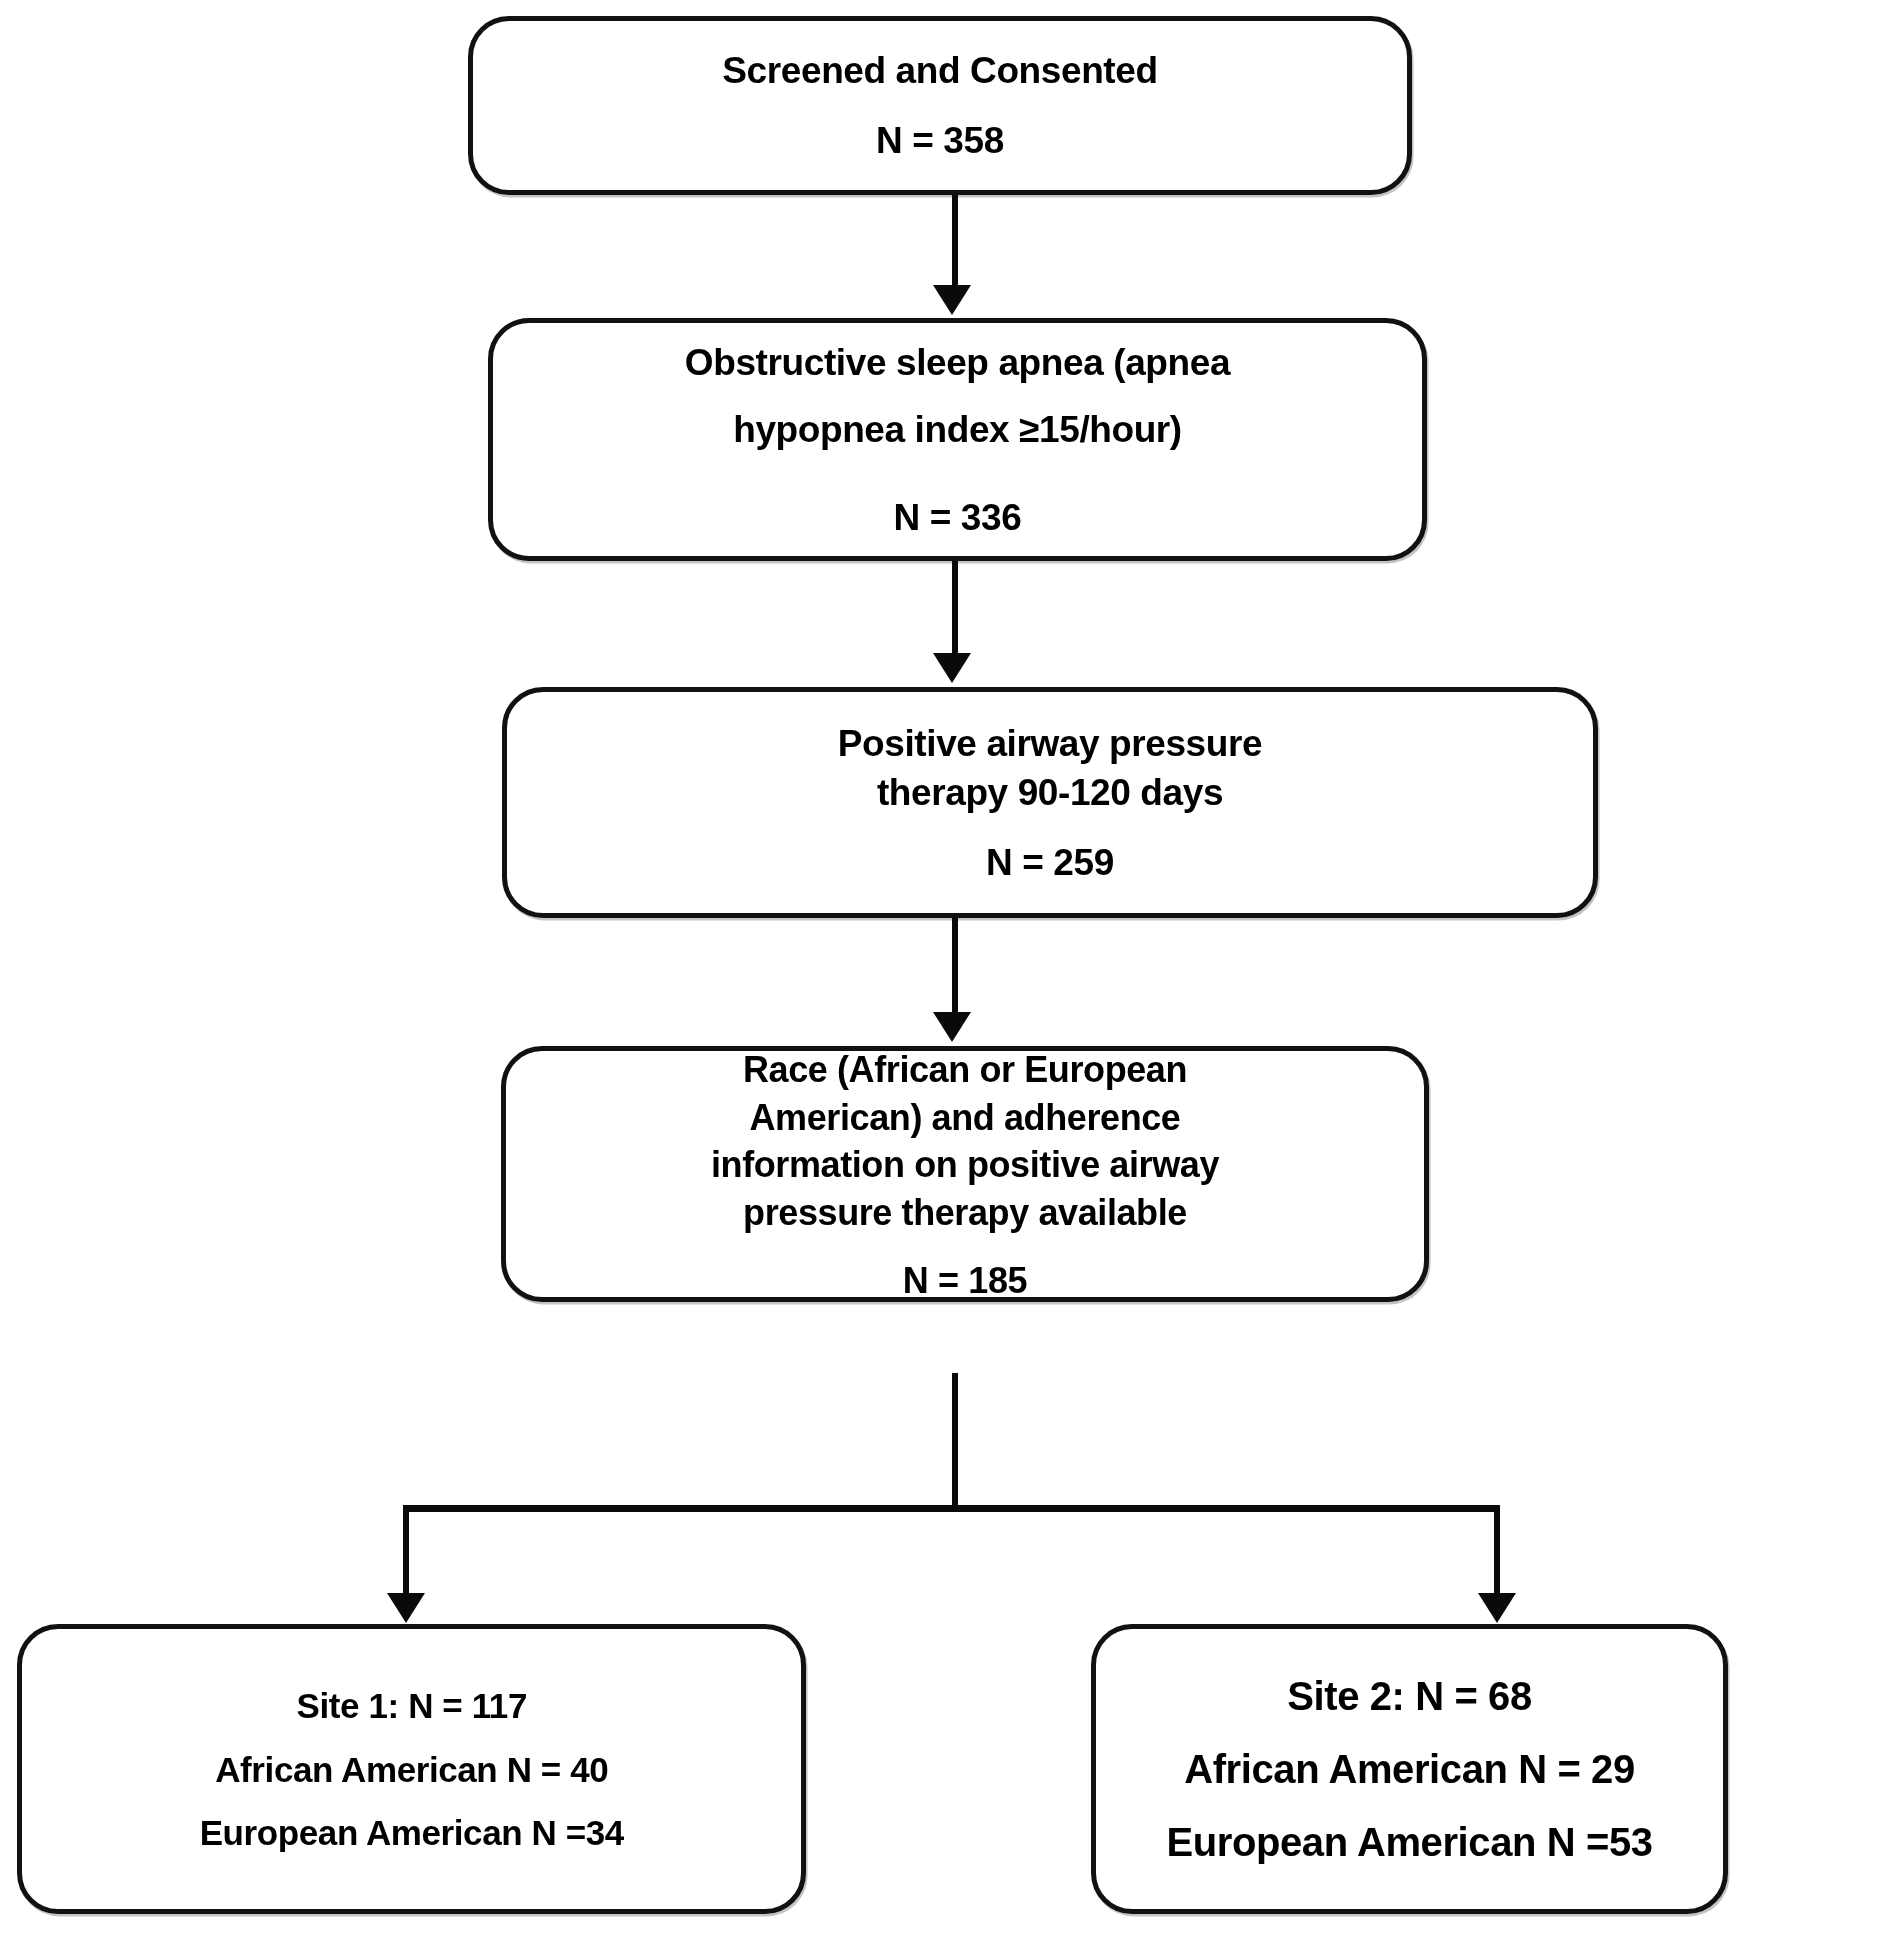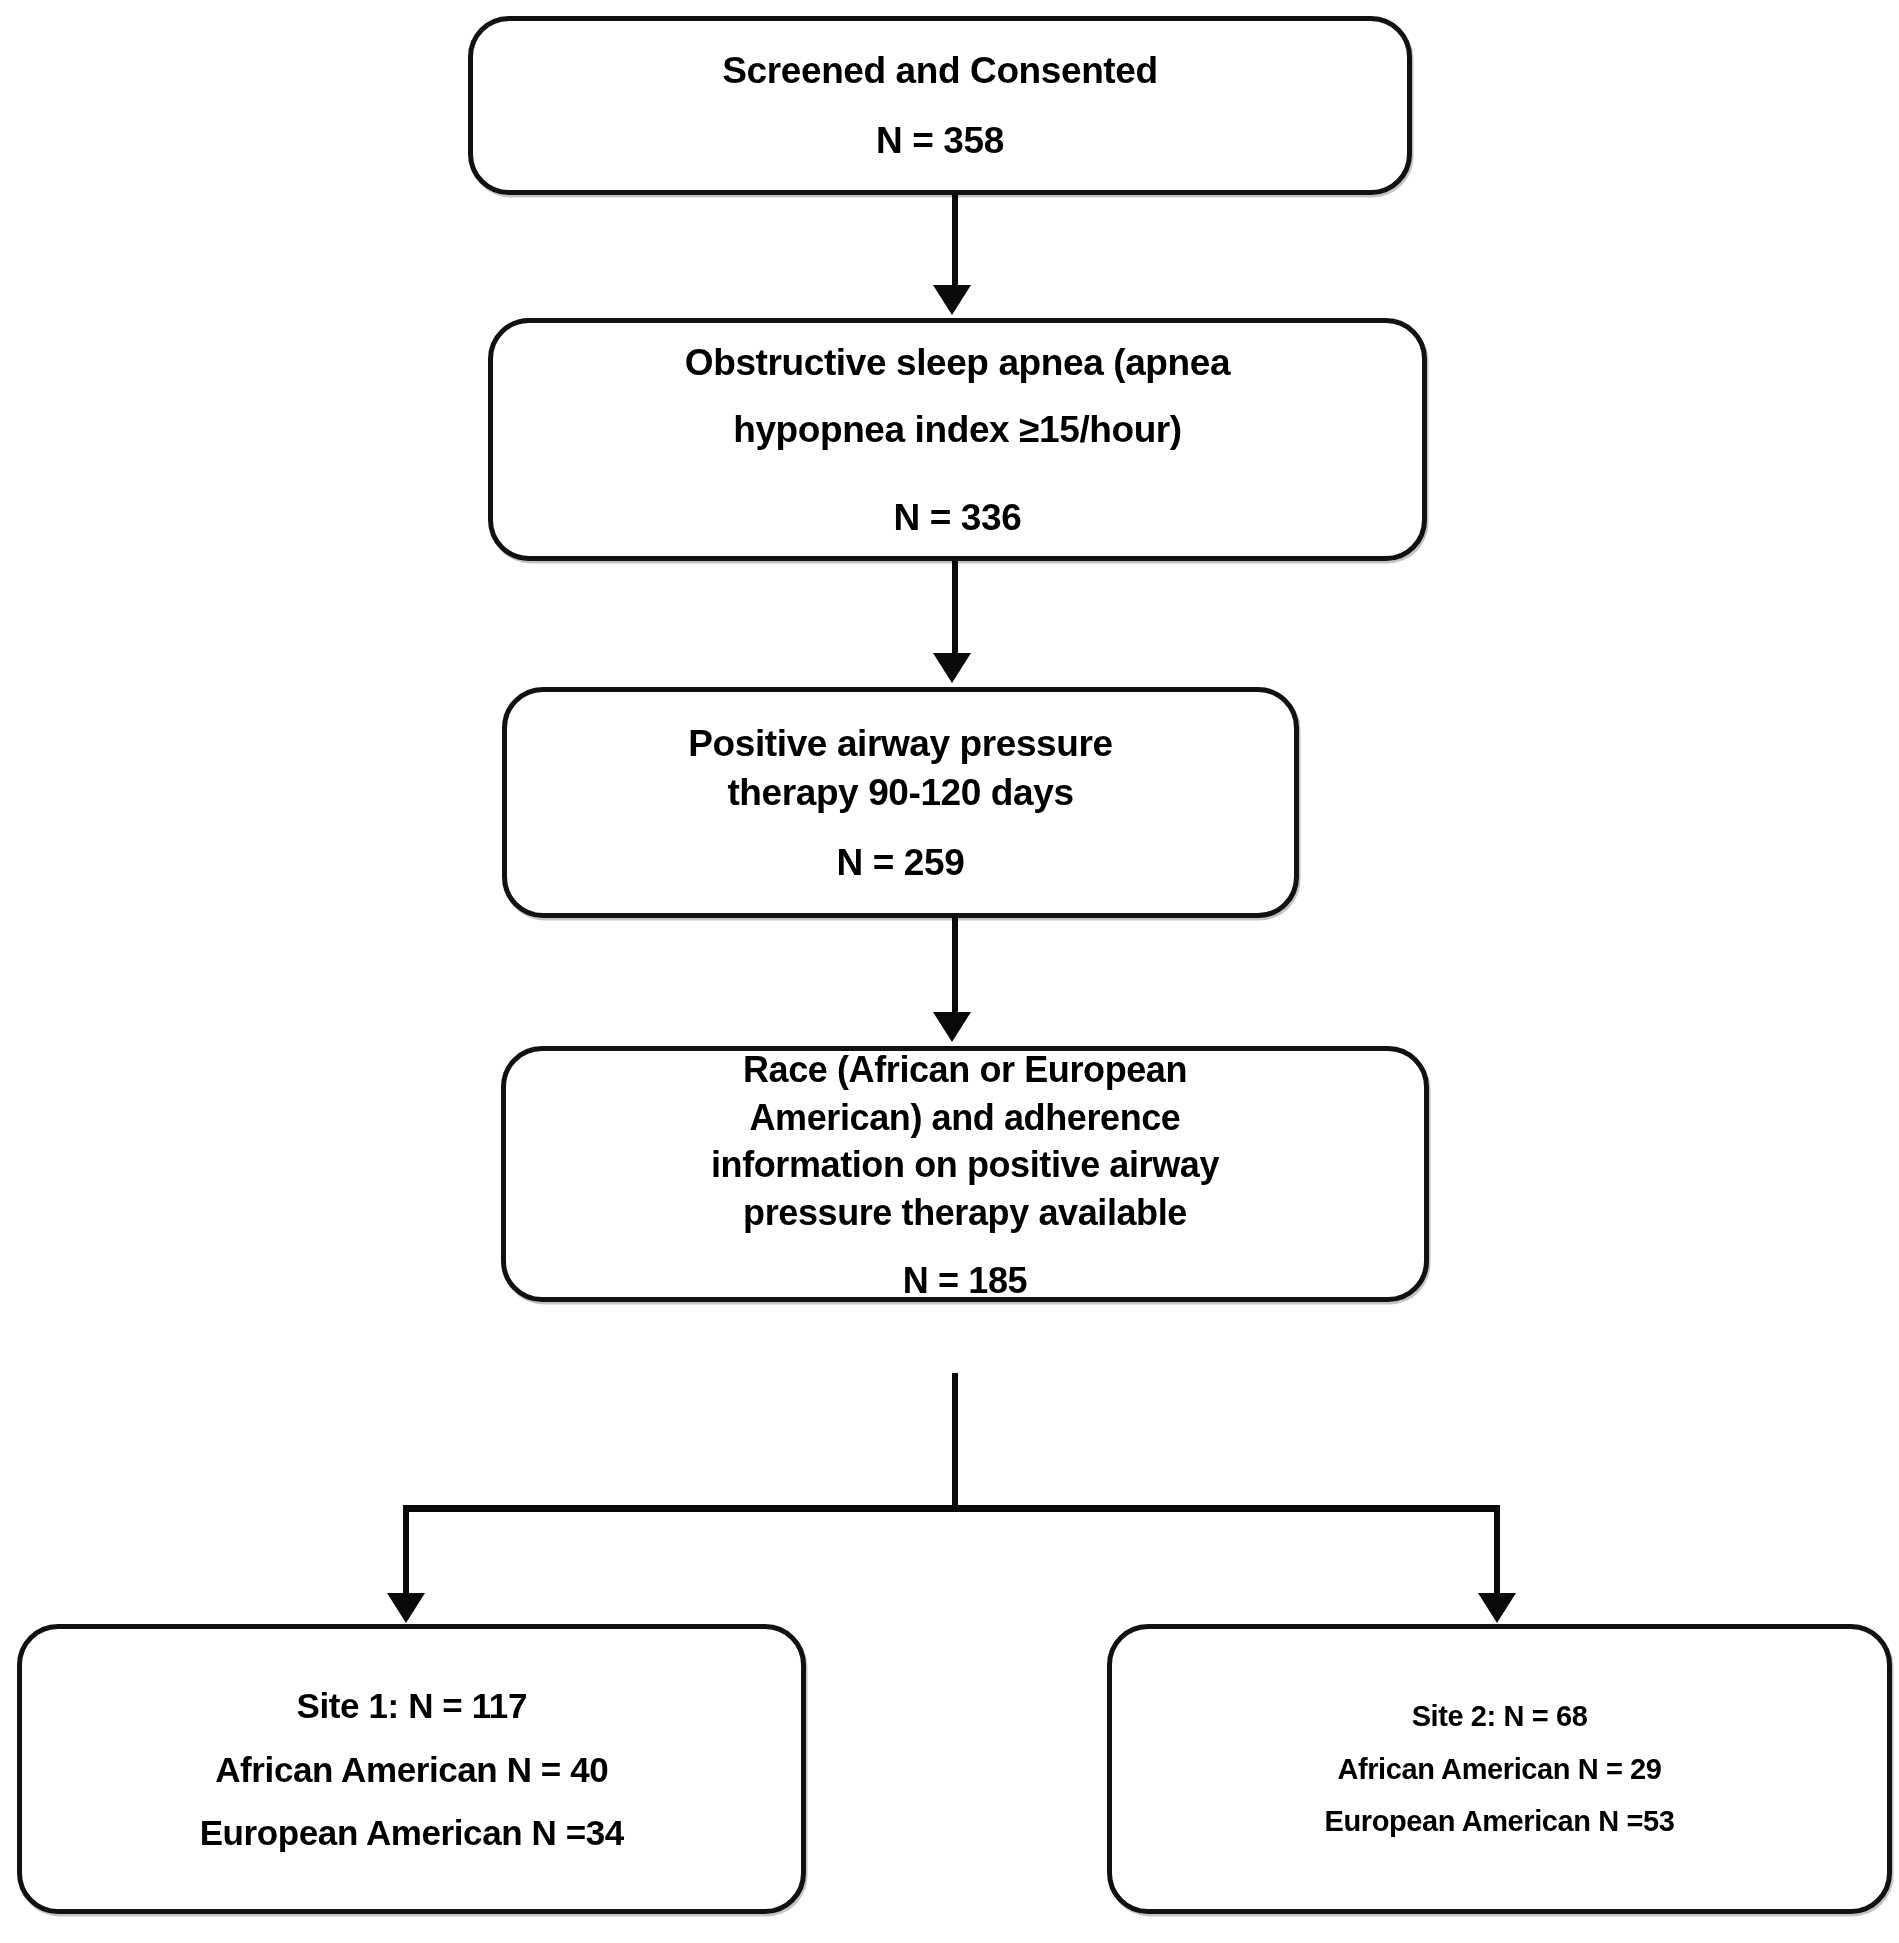--- a/index.html
+++ b/index.html
@@ -34,24 +34,24 @@
     box-shadow: 1.6px 2.4px 0 rgba(60,60,60,0.30);
   }
   .node .line {
     display: block;
     width: 100%;
     white-space: nowrap;
   }
   
   #node-screened   { left: 468px;  top: 15.7px;   width: 944px; height: 179px; font-size: 37px; }
   #node-osa        { left: 488px;  top: 318px;  width: 939px; height: 243px; font-size: 37px; gap: 18px; }
-  #node-pap        { left: 502px;  top: 687px;  width: 797px; height: 231px; font-size: 37px; }
+  #node-pap        { left: 502px;  top: 687px;  width: 1096px; height: 231px; font-size: 37px; }
   #node-race       { left: 501px;  top: 1046px; width: 928px; height: 256px; font-size: 36px; }
   #node-site1      { left: 17.3px;   top: 1624px; width: 789px; height: 290px; font-size: 35px; }
-  #node-site2      { left: 1091px; top: 1624px; width: 785px;  height: 290px; font-size: 29px; margin-left: 16px; }
+  #node-site2      { left: 1091px; top: 1624px; width: 637px;  height: 290px; font-size: 40px; }
 
   
   .title-block { line-height: 1.32; }
   .count-block { margin-top: 0.62em; line-height: 1.2; }
   .stack-block .line { line-height: 1.0; }
   .stack-block .line + .line { margin-top: 0.82em; }
 
   
   .conn { position: absolute; background: #0a0a0a; }
   .v-line { width: 6.3px; }

